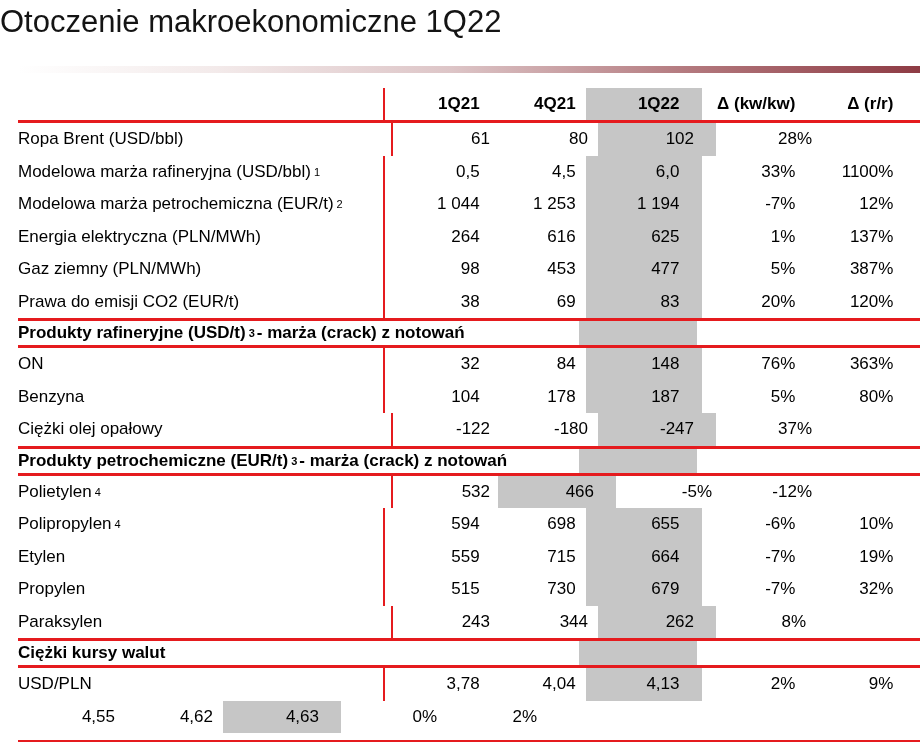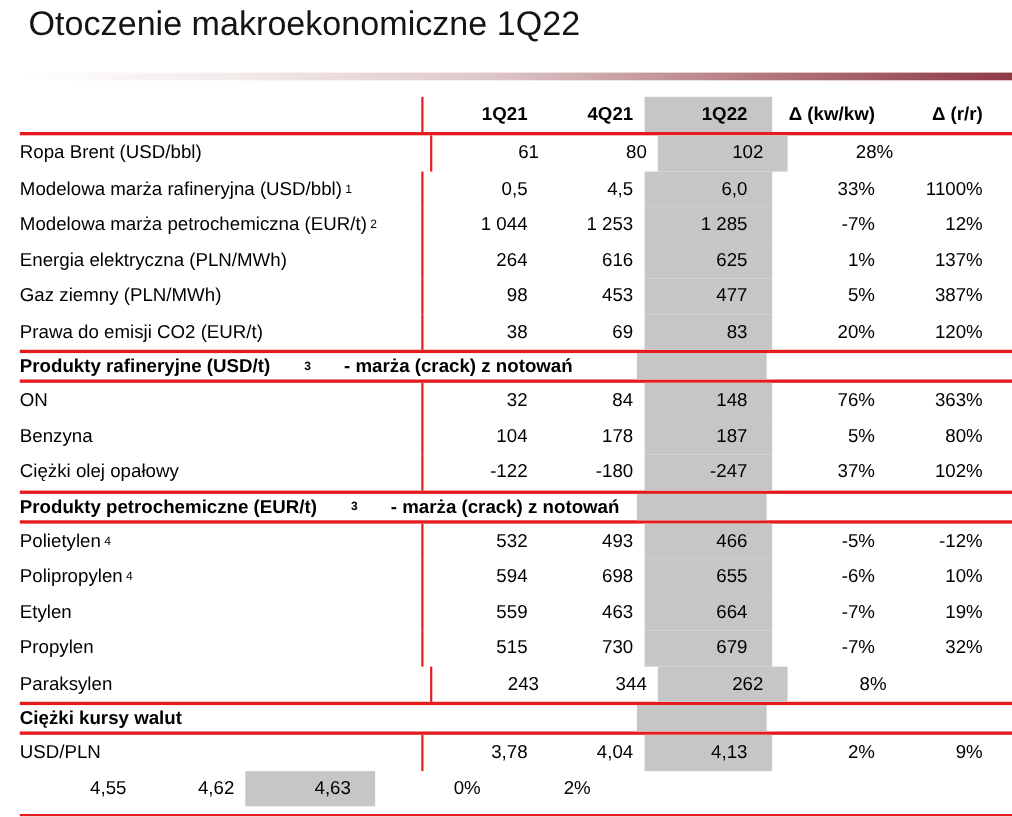--- a/index.html
+++ b/index.html
@@ -5,21 +5,21 @@
   :root{
     --red:#e51b1e;
     --gray:#c6c6c6;
   }
   html,body{margin:0;padding:0;background:#ffffff;}
   .slide{
     position:relative;width:920px;height:743px;background:#ffffff;overflow:hidden;
     font-family:"Liberation Sans","DejaVu Sans",sans-serif;color:#000;
   }
   .title{
-    position:absolute;left:26px;top:4px;font-size:31px;font-weight:400;
+    position:absolute;left:0;top:4px;font-size:31px;font-weight:400;
     color:#141414;letter-spacing:0px;white-space:nowrap;
   }
   .grad-bar{
     position:absolute;left:18px;top:66px;right:0;height:7px;
     background:linear-gradient(90deg,#ffffff 0%,#f3eaea 22%,#ddc5c7 48%,#b2777c 75%,#8e3b44 100%);
   }
   .tbl{position:absolute;left:18px;top:88px;width:902px;}
   .r{display:flex;align-items:stretch;height:32.5px;font-size:17px;}
   .thead{height:35px;border-bottom:3px solid var(--red);box-sizing:border-box;font-weight:bold;justify-content:space-between;}
   .lbl{
@@ -31,21 +31,21 @@
   .c2{width:100px;padding-right:10px;}
   .c3{width:118px;padding-right:22px;background:var(--gray);}
   .c4{width:106px;padding-right:10px;}
   .c5{width:100px;padding-right:10px;}
   .sp{width:17px;}
   .sec{
     display:flex;align-items:stretch;height:30px;box-sizing:border-box;
     border-top:3px solid var(--red);border-bottom:3px solid var(--red);
     font-weight:bold;font-size:17px;
   }
-  .sec-t{flex:1;display:flex;align-items:center;white-space:nowrap;gap:28px;}
+  .sec-t{flex:1;display:flex;align-items:center;white-space:nowrap;}
   .sec-sp{width:223px;}
   sup{font-size:11px;line-height:0;margin-left:3px;margin-right:2px;}
   .bottom-rule{position:absolute;left:18px;right:0;bottom:1px;height:2px;background:var(--red);}
 </style>
 </head>
 <body>
 
 <div class="slide">
   <div class="title">Otoczenie makroekonomiczne 1Q22</div>
   <div class="grad-bar"></div>
@@ -85,21 +85,21 @@
       <div class="c c5">1100%</div>
       <div class="sp"></div>
     </div>
     <div class="r">
       <div class="lbl">
           <span>Modelowa marża petrochemiczna (EUR/t)</span>
           <sup>2</sup>
         </div>
       <div class="c c1">1 044</div>
       <div class="c c2">1 253</div>
-      <div class="c c3">1 285</div>
+      <div class="c c3">1 194</div>
       <div class="c c4">-7%</div>
       <div class="c c5">12%</div>
       <div class="sp"></div>
     </div>
     <div class="r">
       <div class="lbl">
           <span>Energia elektryczna (PLN/MWh)</span>
           <sup></sup>
         </div>
       <div class="c c1">264</div>
@@ -170,41 +170,39 @@
     </div>
     <div class="r">
       <div class="lbl">
           <span>Ciężki olej opałowy</span>
           <sup></sup>
         </div>
       <div class="c c1">-122</div>
       <div class="c c2">-180</div>
       <div class="c c3">-247</div>
       <div class="c c4">37%</div>
-      <div class="c c5">102%</div>
       <div class="sp"></div>
     </div>
 
     <div class="sec">
       <div class="sec-t">
           <span>Produkty petrochemiczne (EUR/t)</span>
           <sup>3</sup>
           <span>- marża (crack) z notowań</span>
         </div>
       <div class="c c3"></div>
       <div class="sec-sp"></div>
     </div>
 
     <div class="r">
       <div class="lbl">
           <span>Polietylen</span>
           <sup>4</sup>
         </div>
       <div class="c c1">532</div>
-      <div class="c c2">493</div>
       <div class="c c3">466</div>
       <div class="c c4">-5%</div>
       <div class="c c5">-12%</div>
       <div class="sp"></div>
     </div>
     <div class="r">
       <div class="lbl">
           <span>Polipropylen</span>
           <sup>4</sup>
         </div>
@@ -214,21 +212,21 @@
       <div class="c c4">-6%</div>
       <div class="c c5">10%</div>
       <div class="sp"></div>
     </div>
     <div class="r">
       <div class="lbl">
           <span>Etylen</span>
           <sup></sup>
         </div>
       <div class="c c1">559</div>
-      <div class="c c2">463</div>
+      <div class="c c2">715</div>
       <div class="c c3">664</div>
       <div class="c c4">-7%</div>
       <div class="c c5">19%</div>
       <div class="sp"></div>
     </div>
     <div class="r">
       <div class="lbl">
           <span>Propylen</span>
           <sup></sup>
         </div>

